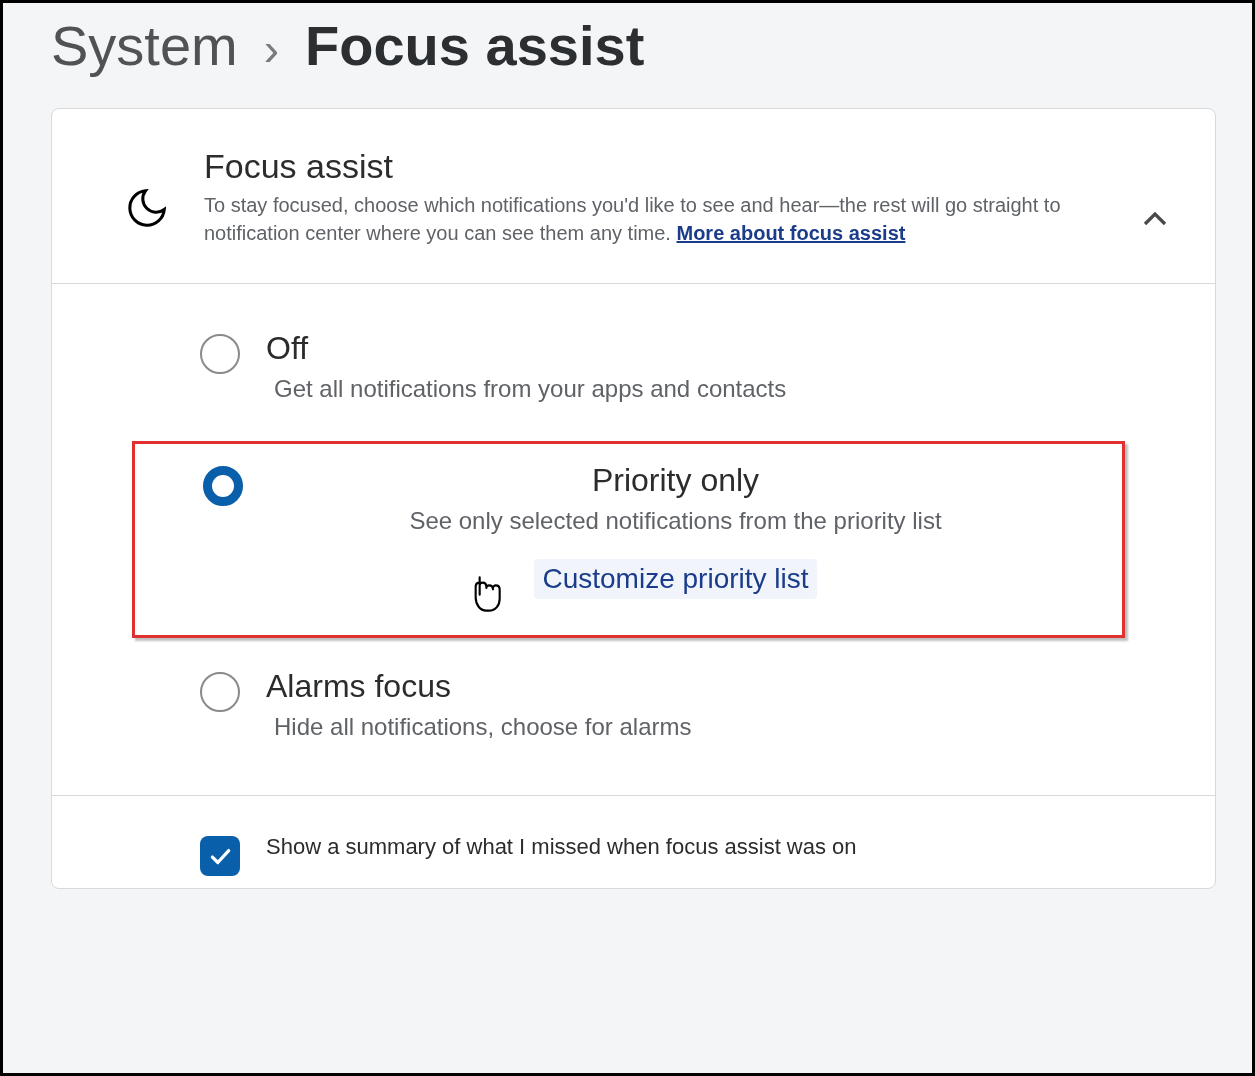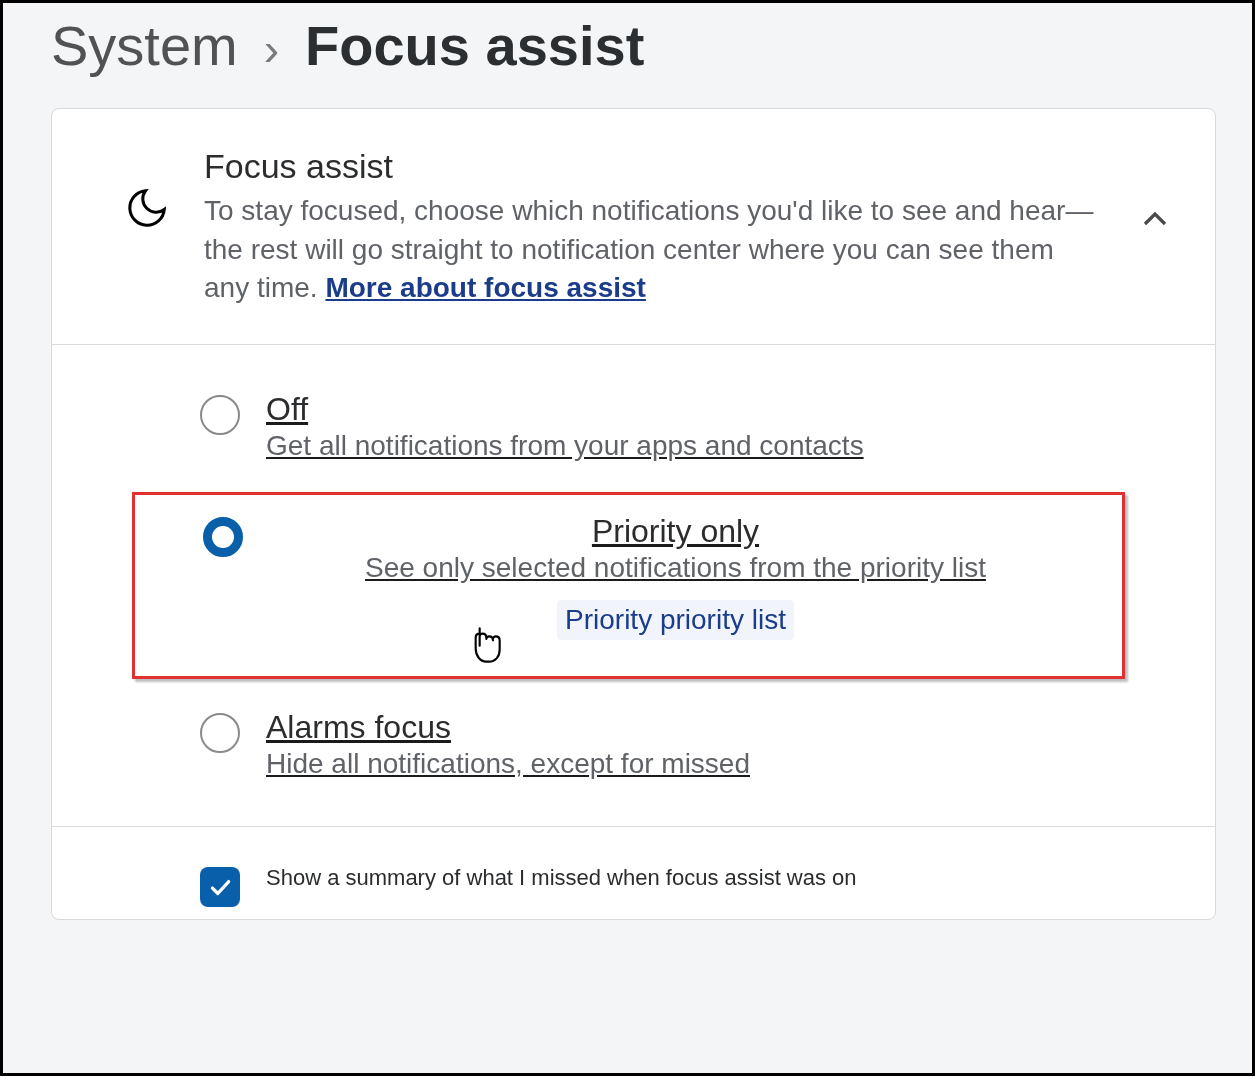--- a/index.html
+++ b/index.html
@@ -58,39 +58,38 @@
     color:#000;
   }
   .header-text{flex:1;}
   .header-title{
     font-size:34px;
     font-weight:400;
     color:#2a2c2e;
     margin:0 0 6px 0;
   }
   .header-desc{
-    font-size:28px;
+    font-size:20px;
     line-height:1.38;
     color:var(--muted);
     margin:0;
   }
   .header-desc a.link{
     color:var(--link);
     text-decoration:underline;
     font-weight:600;
   }
   .chevron{
     flex:0 0 40px;
     color:#4a4a4a;
     margin-top:52px;
   }
   .options{
     padding:26px 0 26px 0;
     border-bottom:1px solid var(--border);
-    text-decoration:underline;
   }
   .radio-row{
     display:flex;
     align-items:flex-start;
     gap:26px;
     padding:20px 40px 20px 148px;
   }
   .radio-row.highlighted{
     margin:10px 90px 10px 80px;
     padding:18px 40px 36px 68px;
@@ -113,23 +112,23 @@
   .radio-outer.selected{
     border:9px solid var(--accent);
   }
   .radio-text{flex:1;}
   .radio-title{
     font-size:32px;
     color:#2a2c2e;
     margin:0 0 2px 0;
   }
   .radio-desc{
-    font-size:28px;
+    font-size:24px;
     color:var(--muted);
-    margin:0;
+    margin:8px;
   }
   .sub-link{
     display:inline-block;
     margin-top:16px;
     font-size:28px;
     color:var(--link);
     background:#f1f4fa;
     padding:4px 8px;
     border-radius:4px;
   }
@@ -197,32 +196,32 @@
           <p class="radio-title">Off</p>
           <p class="radio-desc">Get all notifications from your apps and contacts</p>
         </div>
       </div>
 
       <div class="radio-row highlighted">
         <span class="radio-outer selected"></span>
         <div class="radio-text">
           <p class="radio-title">Priority only</p>
           <p class="radio-desc">See only selected notifications from the priority list</p>
-          <span class="sub-link">Priority priority list</span>
+          <span class="sub-link">Customize priority list</span>
         </div>
         <svg class="cursor" width="44" height="48" viewBox="0 0 32 36" fill="none" stroke="#000" stroke-width="1.6">
           <path d="M12 4 v13 M12 8 c-2 0 -3 1 -3 3 v8 c0 5 3 10 8 10 h2 c5 0 8-4 8-9 v-7 c0-2-1-3-3-3 c-1 0-2 1-2 2 M22 13 c0-2-1-3-3-3 c-1 0-2 1-2 2 M17 11 c0-2-1-3-3-3 c-1 0-2 1-2 2" stroke-linecap="round" stroke-linejoin="round"></path>
         </svg>
       </div>
 
       <div class="radio-row">
         <span class="radio-outer"></span>
         <div class="radio-text">
           <p class="radio-title">Alarms focus</p>
-          <p class="radio-desc">Hide all notifications, except for missed</p>
+          <p class="radio-desc">Hide all notifications, choose for alarms</p>
         </div>
       </div>
 
     </div>
 
     <div class="footer-row">
       <span class="checkbox">
         <svg width="26" height="26" viewBox="0 0 24 24" fill="none" stroke="currentColor" stroke-width="3" stroke-linecap="round" stroke-linejoin="round">
           <polyline points="5 13 10 18 20 7"></polyline>
         </svg>

